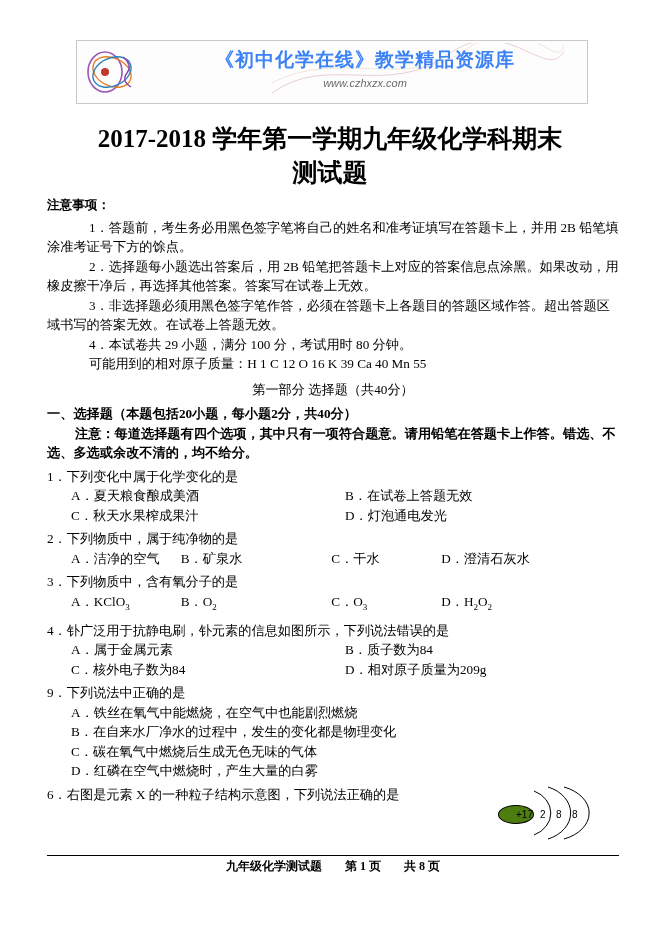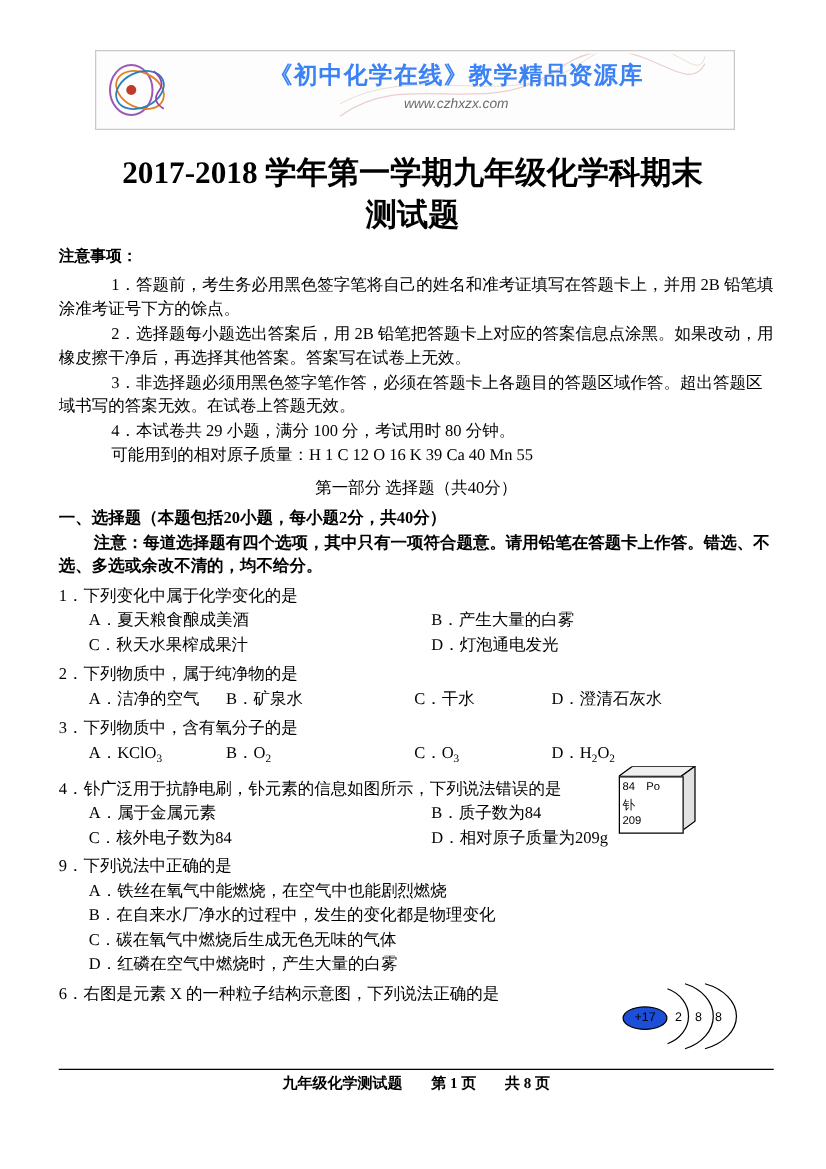--- a/index.html
+++ b/index.html
@@ -125,23 +125,23 @@
   
   .atom{
     position:absolute;
     left:498px;top:785px;
     width:95px;height:55px;
   }
   .atom .nuc{
     position:absolute;left:0px;top:20px;
     width:34px;height:17px;
     border:1px solid #000;border-radius:50%;
-    font-size:10px;text-align:center;line-height:17px;
+    font-size:10px;text-align:right;line-height:17px;
     font-family:"Liberation Sans",sans-serif;
-    background:#1d4ed8;
+    background:#4d7c0f;
   }
   .atom .n1{position:absolute;left:42px;top:24px;font-size:10px;font-family:"Liberation Sans",sans-serif;}
   .atom .n2{position:absolute;left:58px;top:24px;font-size:10px;font-family:"Liberation Sans",sans-serif;}
   .atom .n3{position:absolute;left:74px;top:24px;font-size:10px;font-family:"Liberation Sans",sans-serif;}
 
   
   .footer-rule{
     position:absolute;left:47px;top:855px;width:572px;height:1px;background:#000;
   }
   .footer{
@@ -191,21 +191,21 @@
     <p class="p-indent2">可能用到的相对原子质量：H 1   C 12   O 16   K 39   Ca 40    Mn 55</p>
 
     <p class="center">第一部分    选择题（共40分）</p>
 
     <p class="sec-title">一、选择题（本题包括20小题，每小题2分，共40分）</p>
     <p class="sec-note">注意：每道选择题有四个选项，其中只有一项符合题意。请用铅笔在答题卡上作答。错选、不选、多选或余改不清的，均不给分。</p>
 
     <p class="q">1．下列变化中属于化学变化的是</p>
     <div class="opt-row opt-2">
       <span>A．夏天粮食酿成美酒</span>
-      <span>B．产生大量的白雾</span>
+      <span>B．在试卷上答题无效</span>
     </div>
     <div class="opt-row opt-2">
       <span>C．秋天水果榨成果汁</span>
       <span>D．灯泡通电发光</span>
     </div>
 
     <p class="q">2．下列物质中，属于纯净物的是</p>
     <div class="opt-row opt-4">
       <span>A．洁净的空气</span>
       <span>B．矿泉水</span>
@@ -242,31 +242,20 @@
       <span>C．碳在氧气中燃烧后生成无色无味的气体</span>
     </div>
     <div class="opt-row">
       <span>D．红磷在空气中燃烧时，产生大量的白雾</span>
     </div>
 
     <p class="q">6．右图是元素 X 的一种粒子结构示意图，下列说法正确的是</p>
 
   </div>
 
-  <div class="cube">
-    <svg width="64" height="56" viewBox="0 0 64 56" style="position:absolute;left:0;top:0;">
-      <polygon points="0,8 11,0 61,0 50,8" fill="#efefef" stroke="#000" stroke-width="1"></polygon>
-      <polygon points="50,8 61,0 61,44 50,52" fill="#e2e2e2" stroke="#000" stroke-width="1"></polygon>
-    </svg>
-    <div class="face"></div>
-    <div class="t1">84</div>
-    <div class="t2">Po</div>
-    <div class="t3">钋</div>
-    <div class="t4">209</div>
-  </div>
 
   <div class="atom">
     <svg width="95" height="55" viewBox="0 0 95 55" style="position:absolute;left:0;top:0;">
       <path d="M36 6 A28 24 0 0 1 36 50" fill="none" stroke="#000" stroke-width="1"></path>
       <path d="M50 2 A36 28 0 0 1 50 54" fill="none" stroke="#000" stroke-width="1"></path>
       <path d="M66 2 A40 28 0 0 1 66 54" fill="none" stroke="#000" stroke-width="1"></path>
     </svg>
     <div class="nuc">+17</div>
     <div class="n1">2</div>
     <div class="n2">8</div>

